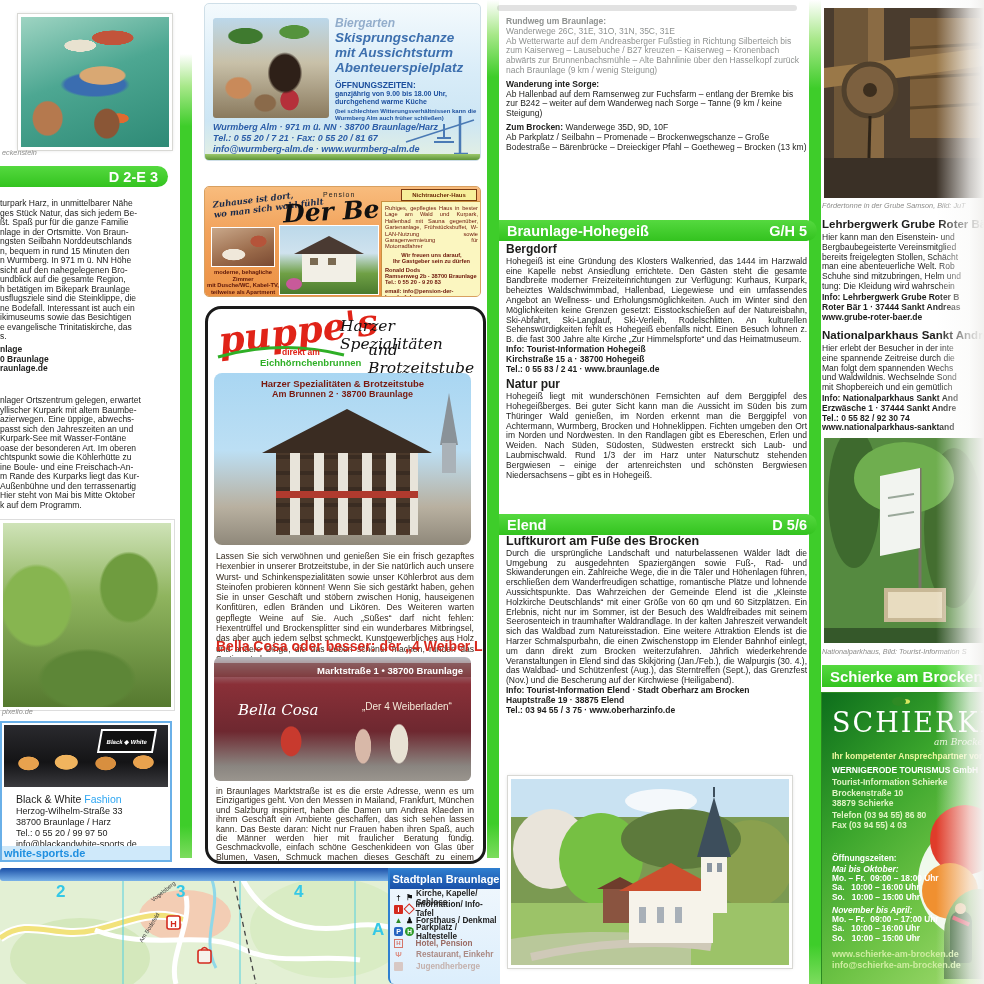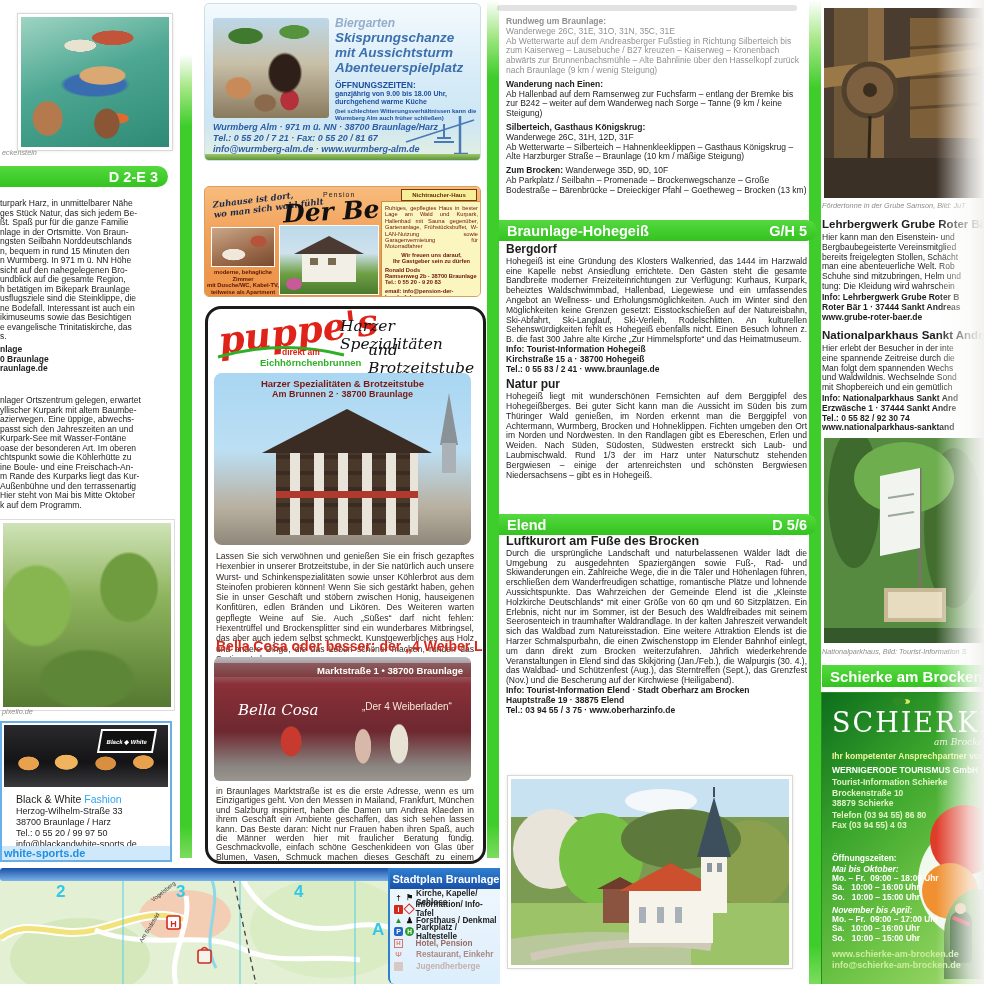--- a/index.html
+++ b/index.html
@@ -226,27 +226,22 @@
 
 <div class="abs" style="left:497px;top:5px;width:300px;height:6px;background:rgba(150,152,150,.28);border-radius:3px;"></div>
 
 <div class="abs body-txt gray-txt" style="left:506px;top:17px;width:301px;">
   <p style="margin-bottom:4px;">
     <span class="b">Rundweg um Braunlage:</span><br>
     <span>Wanderwege 26C, 31E, 31O, 31N, 35C, 31E</span><br>
     <span class="j" style="display:inline">Ab Wetterwarte auf dem Andreasberger Fußstieg in Richtung Silberteich bis zum Kaiserweg – Lausebuche / B27 kreuzen – Kaiserweg – Kronenbach abwärts zur Brunnenbachsmühle – Alte Bahnlinie über den Hasselkopf zurück nach Braunlage (9 km / wenig Steigung)</span>
   </p>
   <p style="margin-bottom:4px;color:#1d1d1b;">
-    <span class="b">Wanderung nach Einen:</span><br>
+    <span class="b">Wanderung inte Sorge:</span><br>
     <span>Ab Hallenbad auf dem Ramsenweg zur Fuchsfarm – entlang der Bremke bis zur B242 – weiter auf dem Wanderweg nach Sorge – Tanne (9 km / keine Steigung)</span>
-  </p>
-  <p style="margin-bottom:4px;color:#1d1d1b;">
-    <span class="b">Silberteich, Gasthaus Königskrug:</span><br>
-    <span>Wanderwege 26C, 31H, 12D, 31F</span><br>
-    <span>Ab Wetterwarte – Silberteich – Hahnenkleeklippen – Gasthaus Königskrug – Alte Harzburger Straße – Braunlage (10 km / mäßige Steigung)</span>
   </p>
   <p style="margin-bottom:6px;color:#1d1d1b;">
     <span class="b">Zum Brocken:</span><span> Wanderwege 35D, 9D, 10F</span><br>
     <span>Ab Parkplatz / Seilbahn – Promenade – Brockenwegschanze – Große Bodestraße – Bärenbrücke – Dreieckiger Pfahl – Goetheweg – Brocken (13 km)</span>
   </p>
 </div>
 
 <div class="abs green-hdr" style="left:499px;top:220px;width:300px;height:21px;">
   <span>Braunlage-Hohegeiß</span>
   <span>G/H 5</span>

